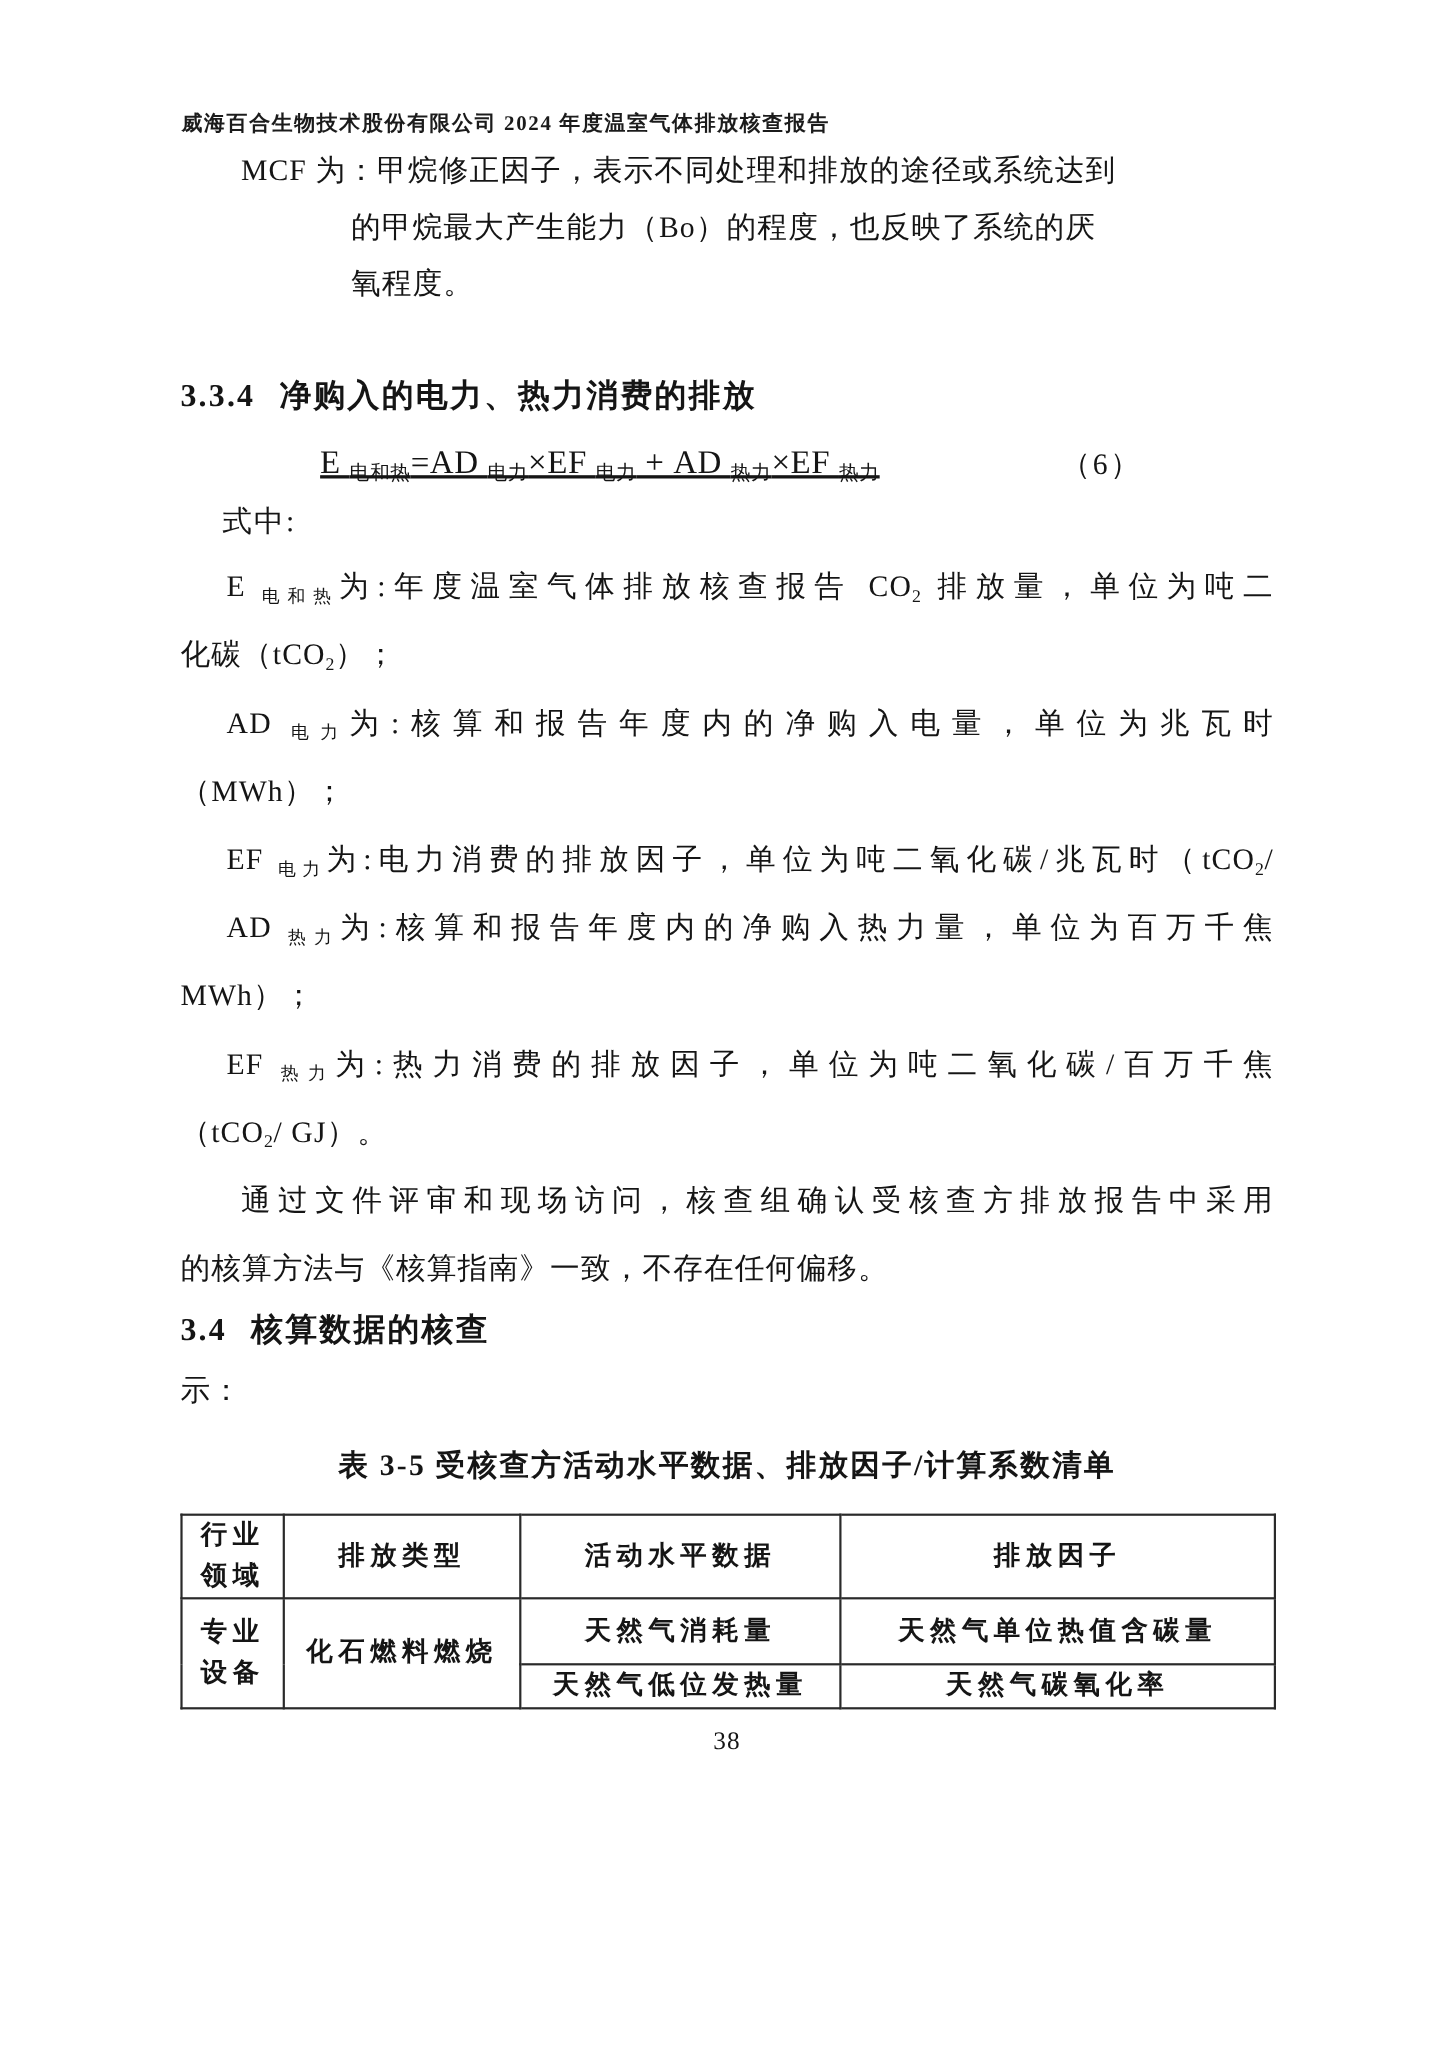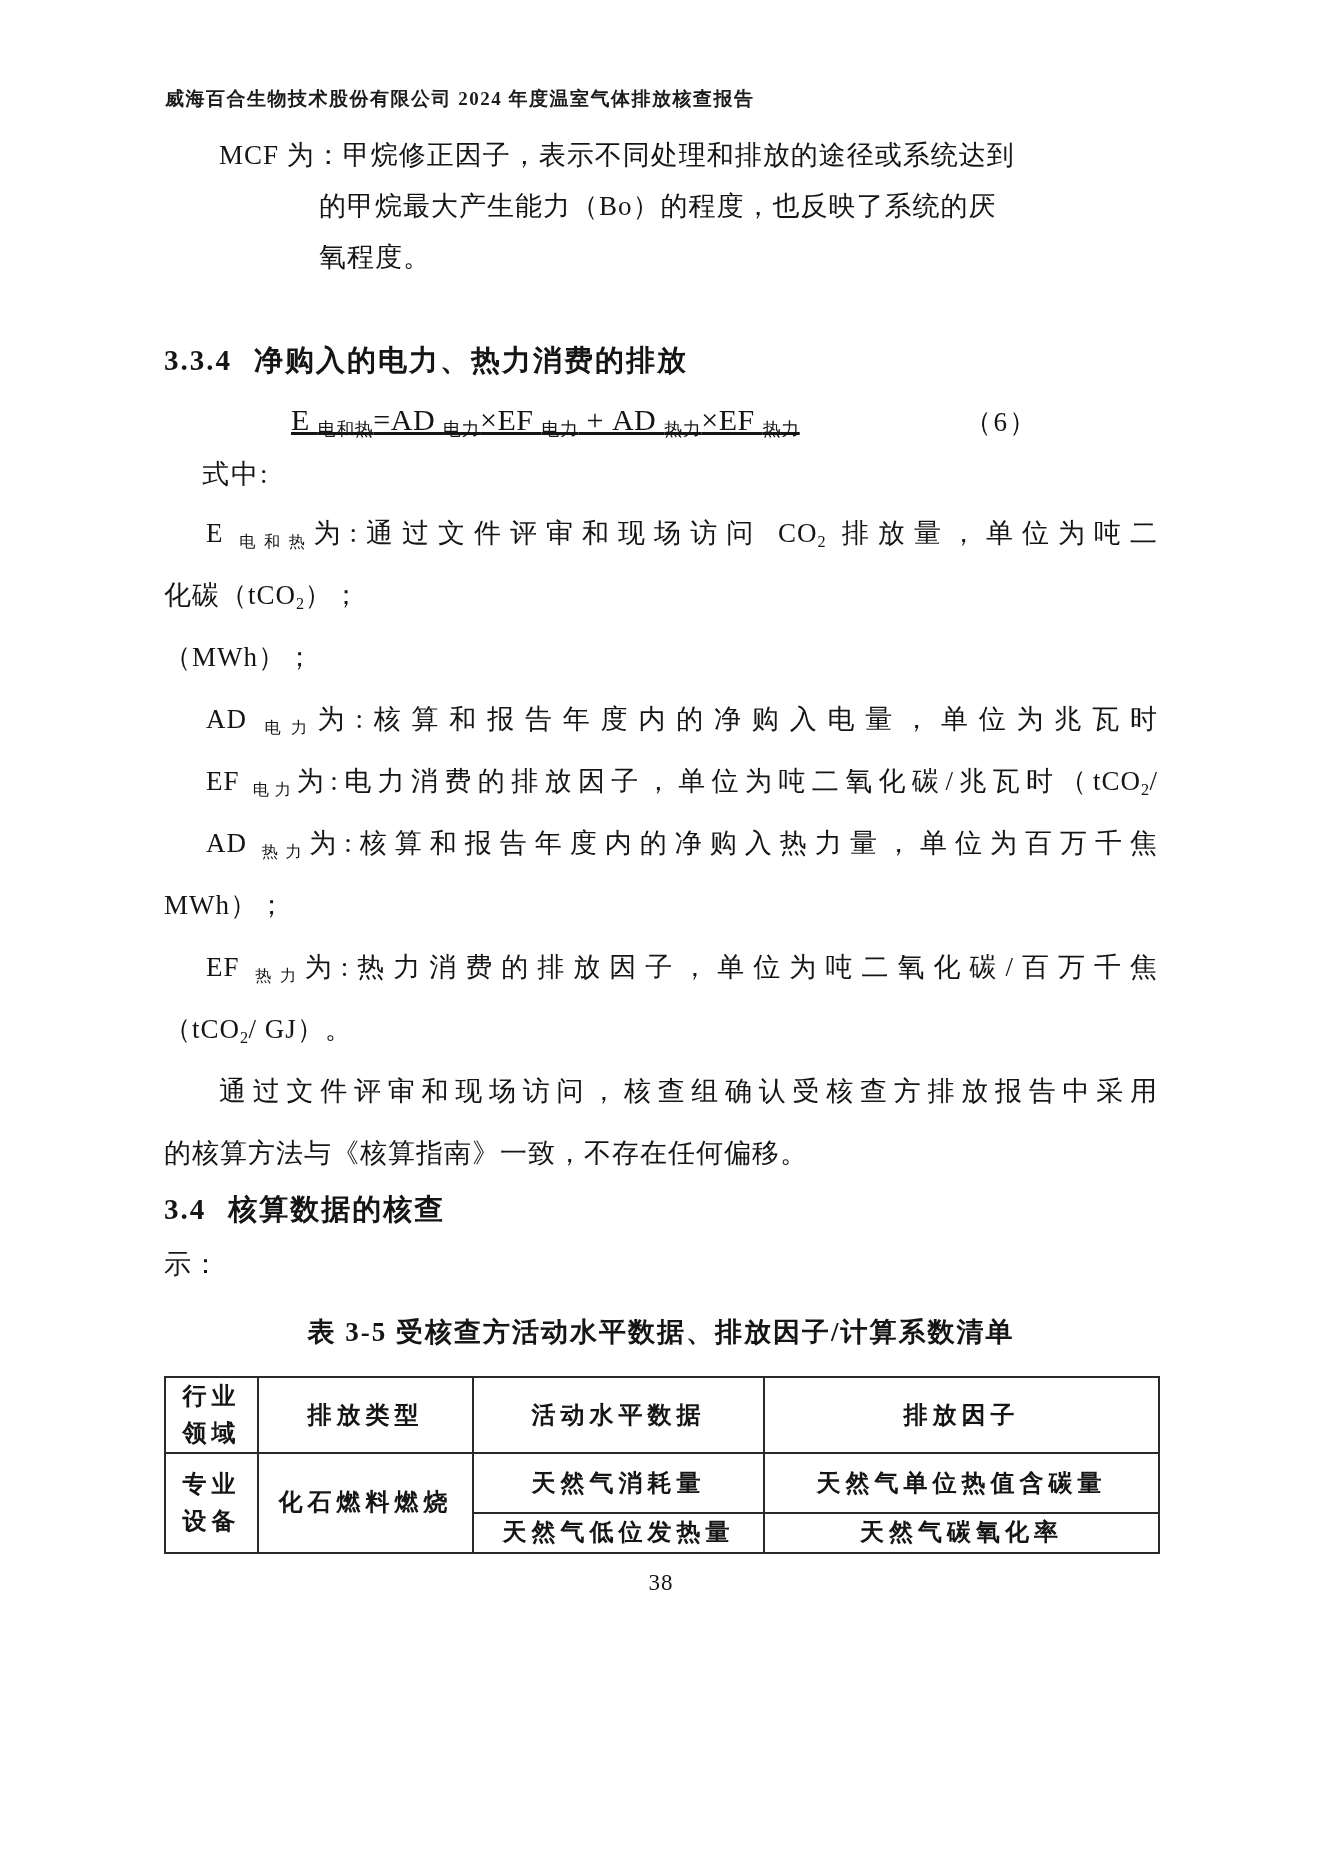--- a/index.html
+++ b/index.html
@@ -5,21 +5,21 @@
   html,body{margin:0;padding:0;background:#ffffff;}
   .page{
     position:relative;
     width:1323px;height:1871px;
     background:#ffffff;
     font-family:"Liberation Serif","DejaVu Serif",serif;
     color:#151515;
     overflow:hidden;
   }
   .doc-header{
-    position:absolute;top:86px;left:165px;
+    position:absolute;top:99px;left:165px;
     font-size:19px;font-weight:bold;letter-spacing:1.5px;
     color:#1b1b1b;white-space:nowrap;
   }
   .content{
     position:absolute;left:164px;top:130px;width:994px;
   }
   .bodyline{
     font-size:27px;line-height:51px;height:51px;
     letter-spacing:1px;white-space:nowrap;
   }
@@ -108,25 +108,25 @@
     </div>
 
     <div class="formula-row">
       <span class="formula-left"><span>E </span><span class="sub">电和热</span><span>=AD </span><span class="sub">电力</span><span>×EF </span><span class="sub">电力</span><span> + AD </span><span class="sub">热力</span><span>×EF </span><span class="sub">热力</span></span>
       <span class="eqnum">（6）</span>
     </div>
 
     <div class="whereline ind38">式中:</div>
 
     <div>
-      <div class="defline jline ind42"><span>E </span><span class="sub">电和热</span><span>为:通过文件评审和现场访问 CO</span><span class="sub">2</span><span> 排放量，单位为吨二</span></div>
+      <div class="defline jline ind42"><span>E </span><span class="sub">电和热</span><span>为:年度温室气体排放核查报告 CO</span><span class="sub">2</span><span> 排放量，单位为吨二</span></div>
       <div class="defline"><span>化碳（tCO</span><span class="sub">2</span><span>）；</span></div>
 
+      <div class="defline jline ind42"><span>AD </span><span class="sub">电力</span><span>为:核算和报告年度内的净购入电量，单位为兆瓦时</span></div>
       <div class="defline"><span>（MWh）；</span></div>
-      <div class="defline jline ind42"><span>AD </span><span class="sub">电力</span><span>为:核算和报告年度内的净购入电量，单位为兆瓦时</span></div>
 
       <div class="defline jline ind42"><span>EF </span><span class="sub">电力</span><span>为:电力消费的排放因子，单位为吨二氧化碳/兆瓦时（tCO</span><span class="sub">2</span><span>/</span></div>
       <div class="defline jline ind42"><span>AD </span><span class="sub">热力</span><span>为:核算和报告年度内的净购入热力量，单位为百万千焦</span></div>
 
       <div class="defline"><span>MWh）；</span></div>
 
       <div class="defline jline ind42"><span>EF </span><span class="sub">热力</span><span>为:热力消费的排放因子，单位为吨二氧化碳/百万千焦</span></div>
       <div class="defline"><span>（tCO</span><span class="sub">2</span><span>/ GJ）。</span></div>
 
       <div class="defline jline ind55">通过文件评审和现场访问，核查组确认受核查方排放报告中采用</div>

